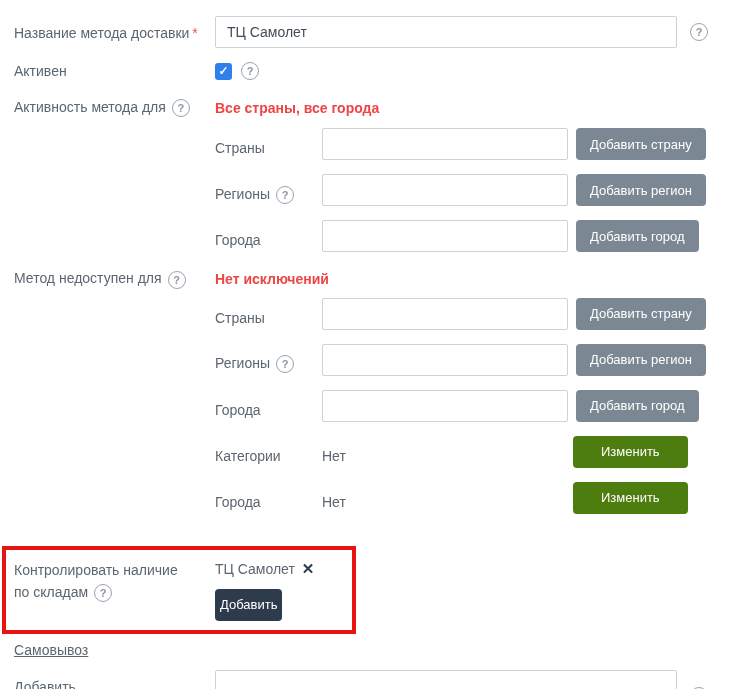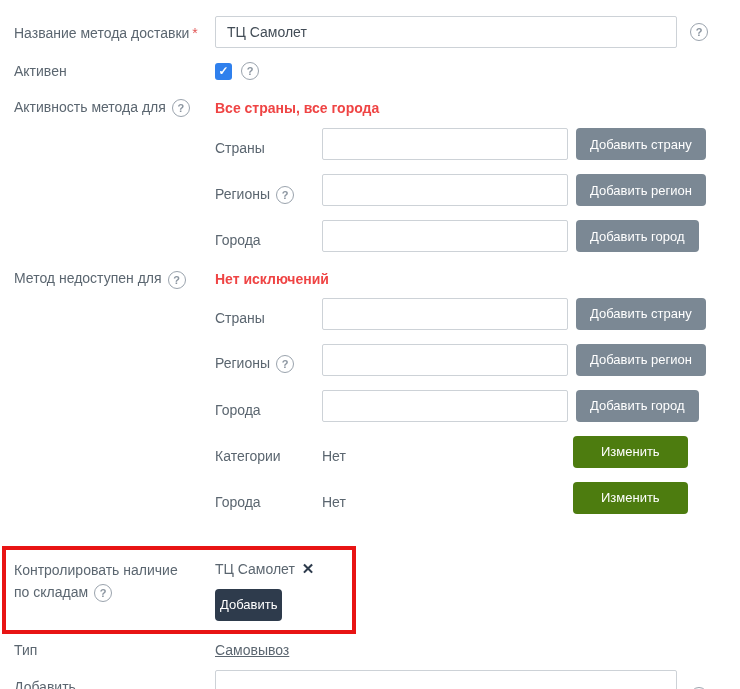--- a/index.html
+++ b/index.html
@@ -142,21 +142,20 @@
     <div class="wh-content">
       <div class="tag">
         <span>ТЦ Самолет</span>
         <span class="tag-x">✕</span>
       </div>
       <button class="btn btn-add">Добавить</button>
     </div>
   </div>
 
   <div class="row mb11">
-    <div class="label-col top">Тип</div>
     <div class="content-col">
       <span class="plain-value">Самовывоз</span>
     </div>
   </div>
 
   <div class="row">
     <div class="label-col">Добавить</div>
     <div class="content-col">
       <textarea class="textarea" style=""></textarea>
       <span class="help gap13">?</span>

